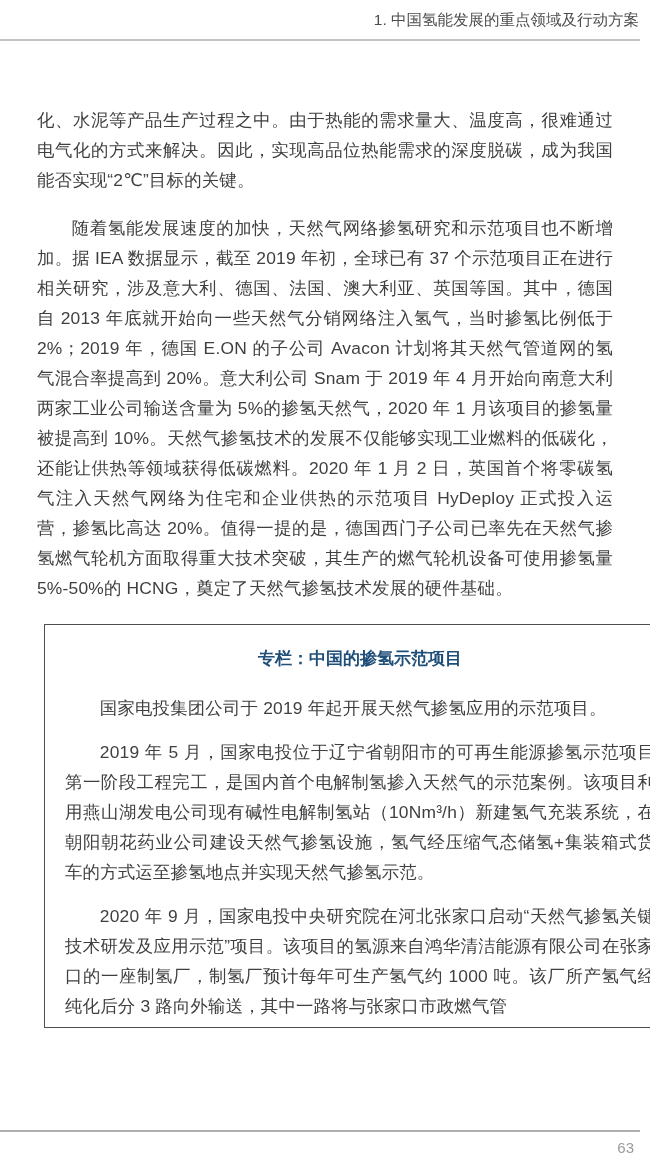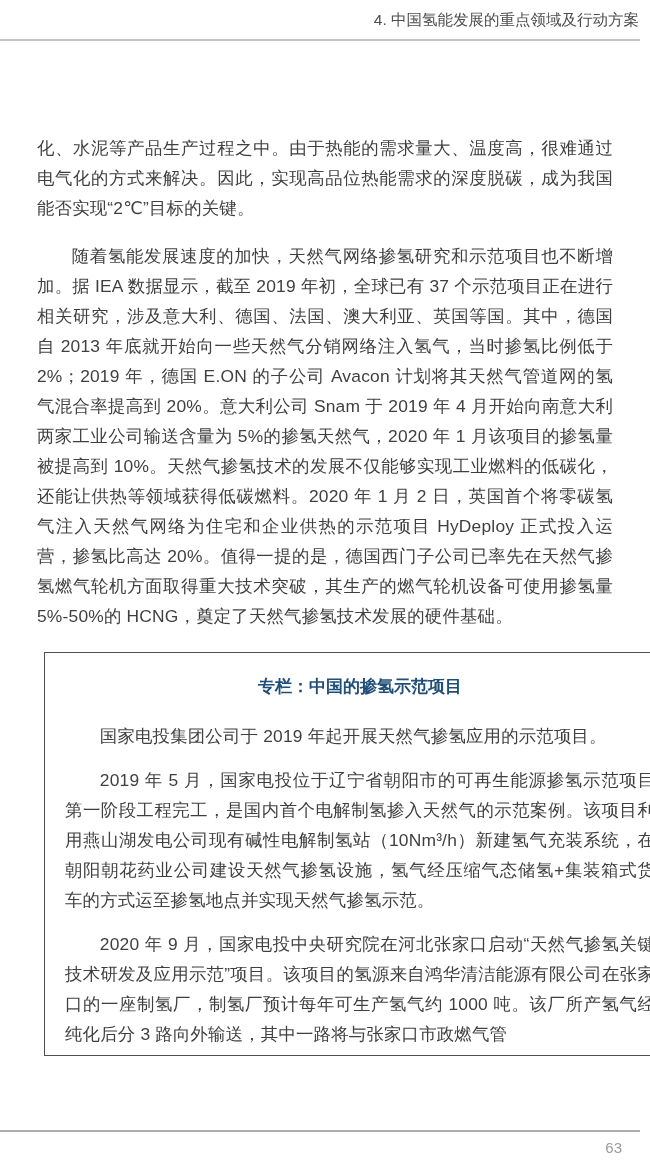--- a/index.html
+++ b/index.html
@@ -29,21 +29,21 @@
   }
   .content { padding: 64px 37px 0 37px; }
   .para {
     margin: 0 0 18px 0;
     font-size: 17.4px;
     line-height: 30px;
     text-align: justify;
     text-indent: 2em;
     letter-spacing: 0.2px;
   }
-  .para.cont { text-indent: 0; margin-top: 28px; }
+  .para.cont { text-indent: 0; }
   .callout {
     margin: 21px 0 0 7px;
     width: 626px;
     border: 1px solid #4f4f4f;
     padding: 24px 14px 6px 20px;
     background: #ffffff;
   }
   .callout-title {
     text-align: center;
     color: #1f4e79;
@@ -55,33 +55,33 @@
   .callout .para { margin-bottom: 10px; margin-top: 14px; }
   .callout .para.last { margin-bottom: 0; }
   .footer { position: absolute; left: 0; right: 0; bottom: 0; }
   .footer-rule {
     height: 2px;
     background: #aeaeb0;
     margin-right: 10px;
   }
   .page-number {
     text-align: right;
-    padding: 6px 28px 12px 0;
+    padding: 6px 16px 12px 0;
     font-size: 15px;
     line-height: 19px;
     color: #9a9a9a;
   }
 </style>
 </head>
 <body>
 
 <div class="page">
 
   <div class="header">
-    <div class="header-title">4. 中国氢能发展的重点领域及行动方案</div>
+    <div class="header-title">1. 中国氢能发展的重点领域及行动方案</div>
     <div class="header-rule"></div>
   </div>
 
   <div class="content">
     <p class="para cont">化、水泥等产品生产过程之中。由于热能的需求量大、温度高，很难通过电气化的方式来解决。因此，实现高品位热能需求的深度脱碳，成为我国能否实现“2℃”目标的关键。</p>
     <p class="para">随着氢能发展速度的加快，天然气网络掺氢研究和示范项目也不断增加。据 IEA 数据显示，截至 2019 年初，全球已有 37 个示范项目正在进行相关研究，涉及意大利、德国、法国、澳大利亚、英国等国。其中，德国自 2013 年底就开始向一些天然气分销网络注入氢气，当时掺氢比例低于 2%；2019 年，德国 E.ON 的子公司 Avacon 计划将其天然气管道网的氢气混合率提高到 20%。意大利公司 Snam 于 2019 年 4 月开始向南意大利两家工业公司输送含量为 5%的掺氢天然气，2020 年 1 月该项目的掺氢量被提高到 10%。天然气掺氢技术的发展不仅能够实现工业燃料的低碳化，还能让供热等领域获得低碳燃料。2020 年 1 月 2 日，英国首个将零碳氢气注入天然气网络为住宅和企业供热的示范项目 HyDeploy 正式投入运营，掺氢比高达 20%。值得一提的是，德国西门子公司已率先在天然气掺氢燃气轮机方面取得重大技术突破，其生产的燃气轮机设备可使用掺氢量 5%-50%的 HCNG，奠定了天然气掺氢技术发展的硬件基础。</p>
 
     <div class="callout">
       <div class="callout-title">专栏：中国的掺氢示范项目</div>
       <p class="para boxp">国家电投集团公司于 2019 年起开展天然气掺氢应用的示范项目。</p>

